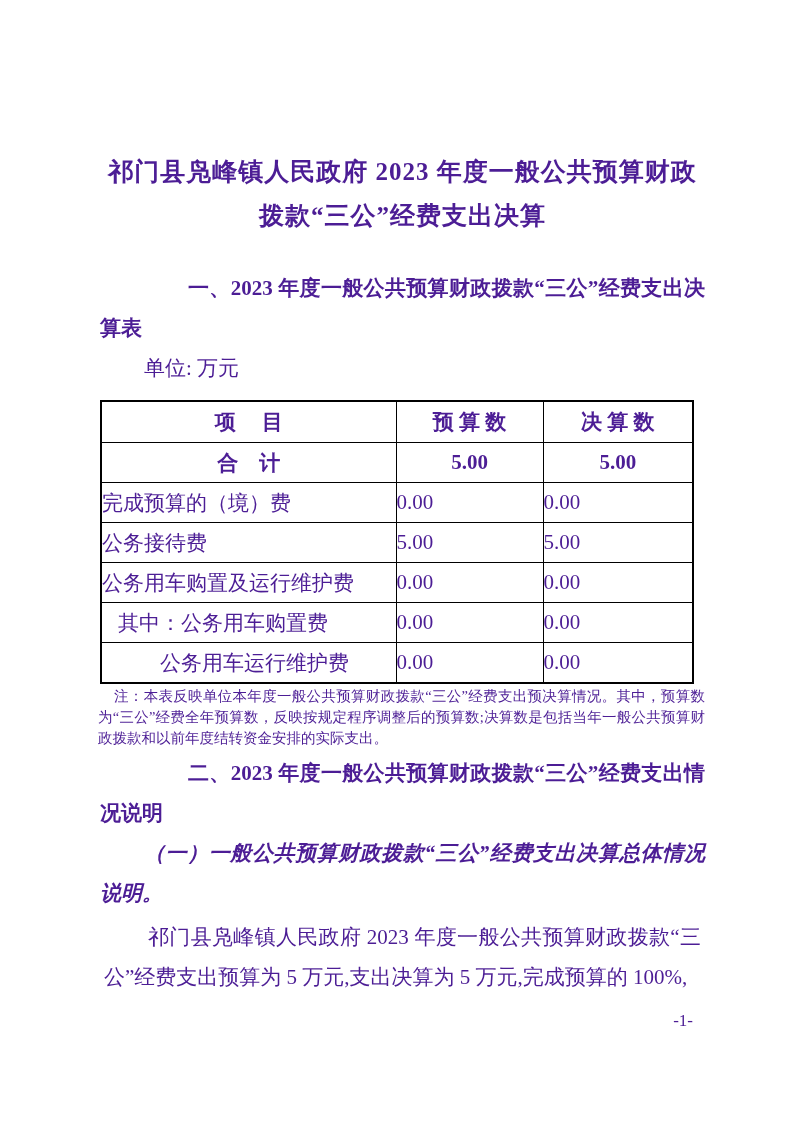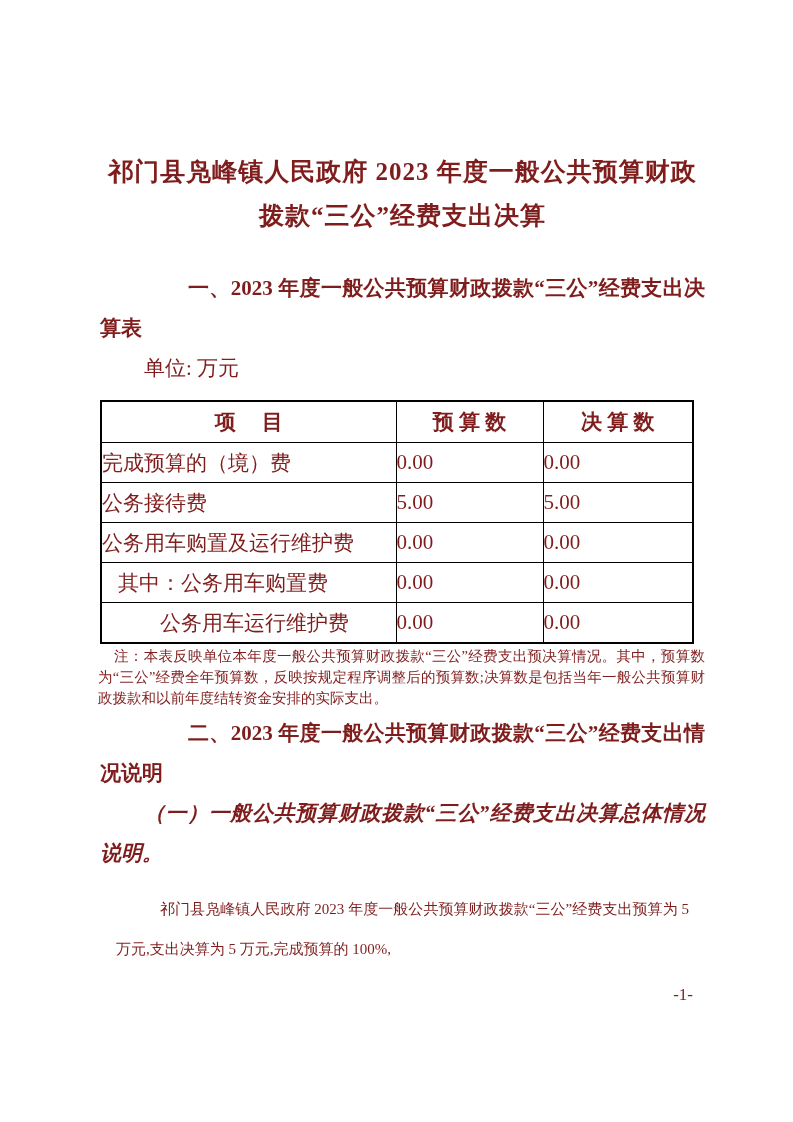--- a/index.html
+++ b/index.html
@@ -2,21 +2,21 @@
 <html><head>
 <meta charset="utf-8">
 <style>
   html,body { margin:0; padding:0; background:#ffffff; }
   .page {
     position:relative;
     width:793px; height:1122px;
     box-sizing:border-box;
     padding:150px 88px 0 100px;
     background:#ffffff;
-    color:#7f1d1d;
+    color:#4c1d95;
     font-family:"Liberation Serif","DejaVu Serif",serif;
     overflow:hidden;
   }
   .doc-title {
     margin:0;
     font-size:25px;
     font-weight:bold;
     line-height:44px;
     text-align:center;
     letter-spacing:1px;
@@ -72,22 +72,22 @@
   .sub-heading {
     margin:0;
     font-size:21px;
     font-weight:bold;
     line-height:40px;
     text-indent:44px;
     text-align:justify;
     font-style:italic;
   }
   .para {
-    margin:16px;
-    font-size:15px;
+    margin:4px;
+    font-size:21px;
     line-height:40px;
     text-indent:44px;
     text-align:justify;
   }
   .page-number {
     margin-top:14px;
     padding-right:12px;
     font-size:17px;
     text-align:right;
   }
@@ -110,20 +110,25 @@
       <col style="width:150px">
     </colgroup>
     <thead>
       <tr>
         <th>项　 目</th>
         <th>预 算 数</th>
         <th>决 算 数</th>
       </tr>
     </thead>
     <tbody>
+      <tr class="total">
+        <td class="item">合　计</td>
+        <td class="val">5.00</td>
+        <td class="val">5.00</td>
+      </tr>
       <tr>
         <td class="item">完成预算的（境）费</td>
         <td class="val">0.00</td>
         <td class="val">0.00</td>
       </tr>
       <tr>
         <td class="item">公务接待费</td>
         <td class="val">5.00</td>
         <td class="val">5.00</td>
       </tr>

